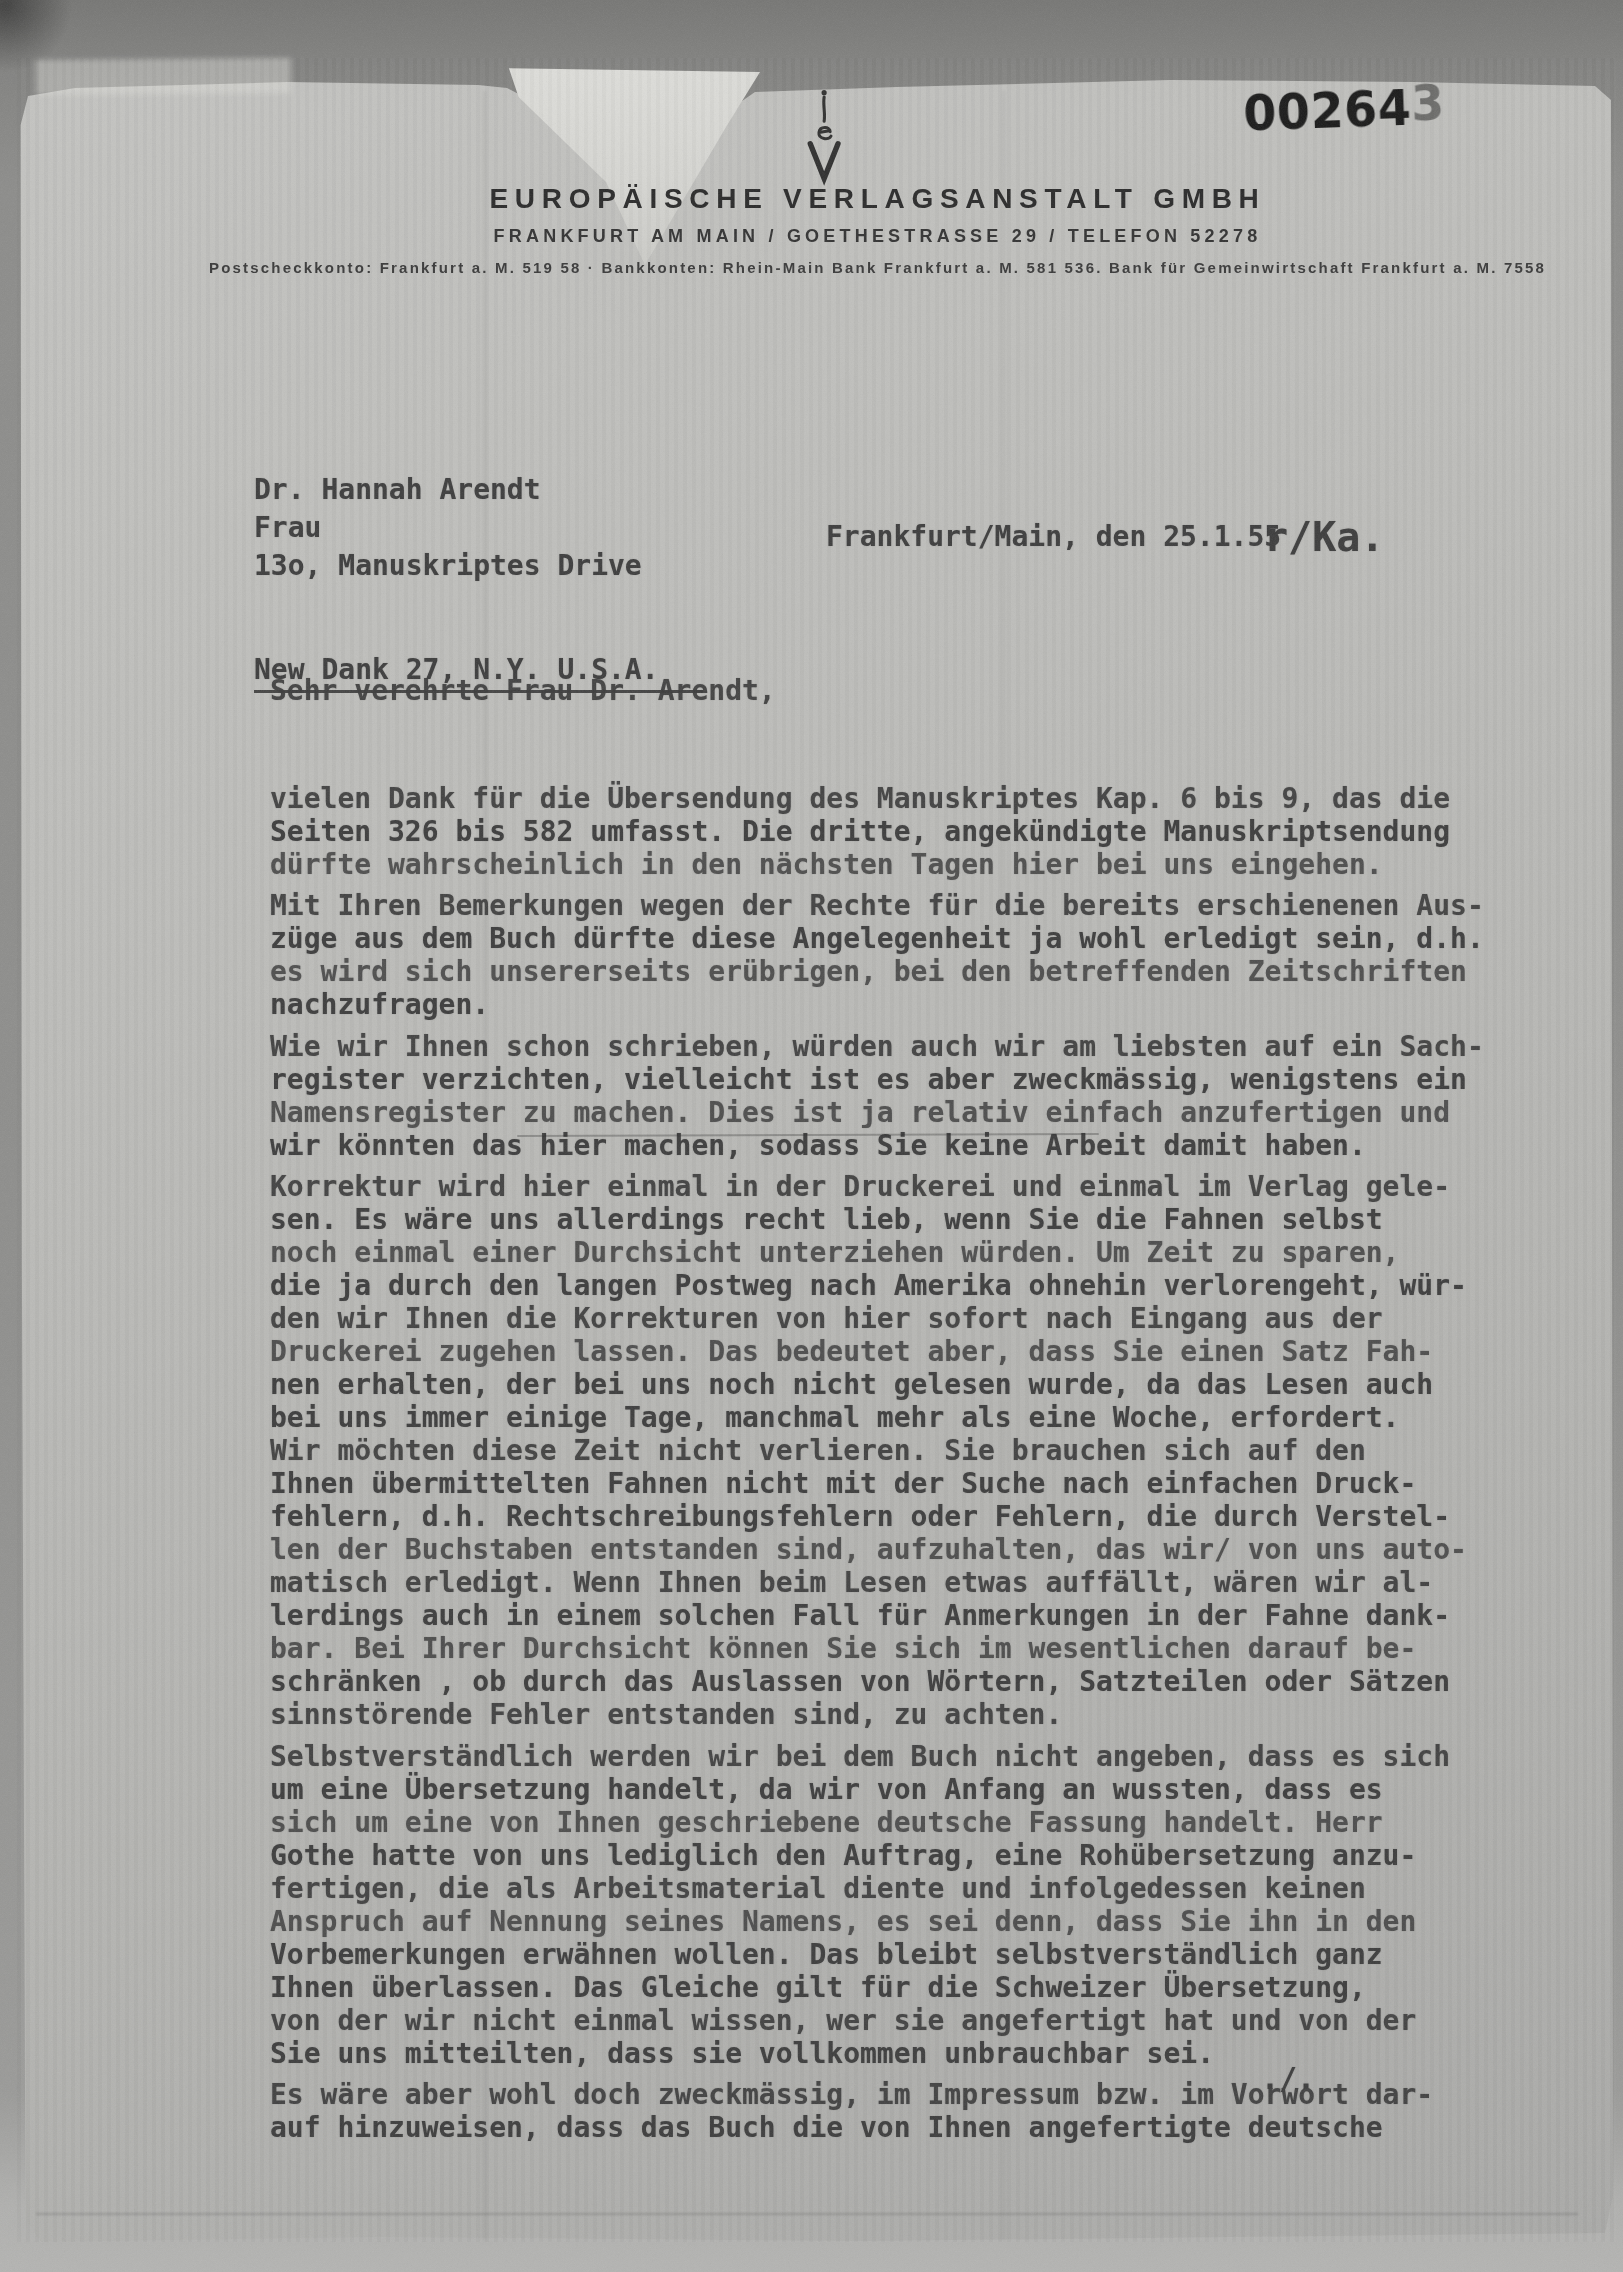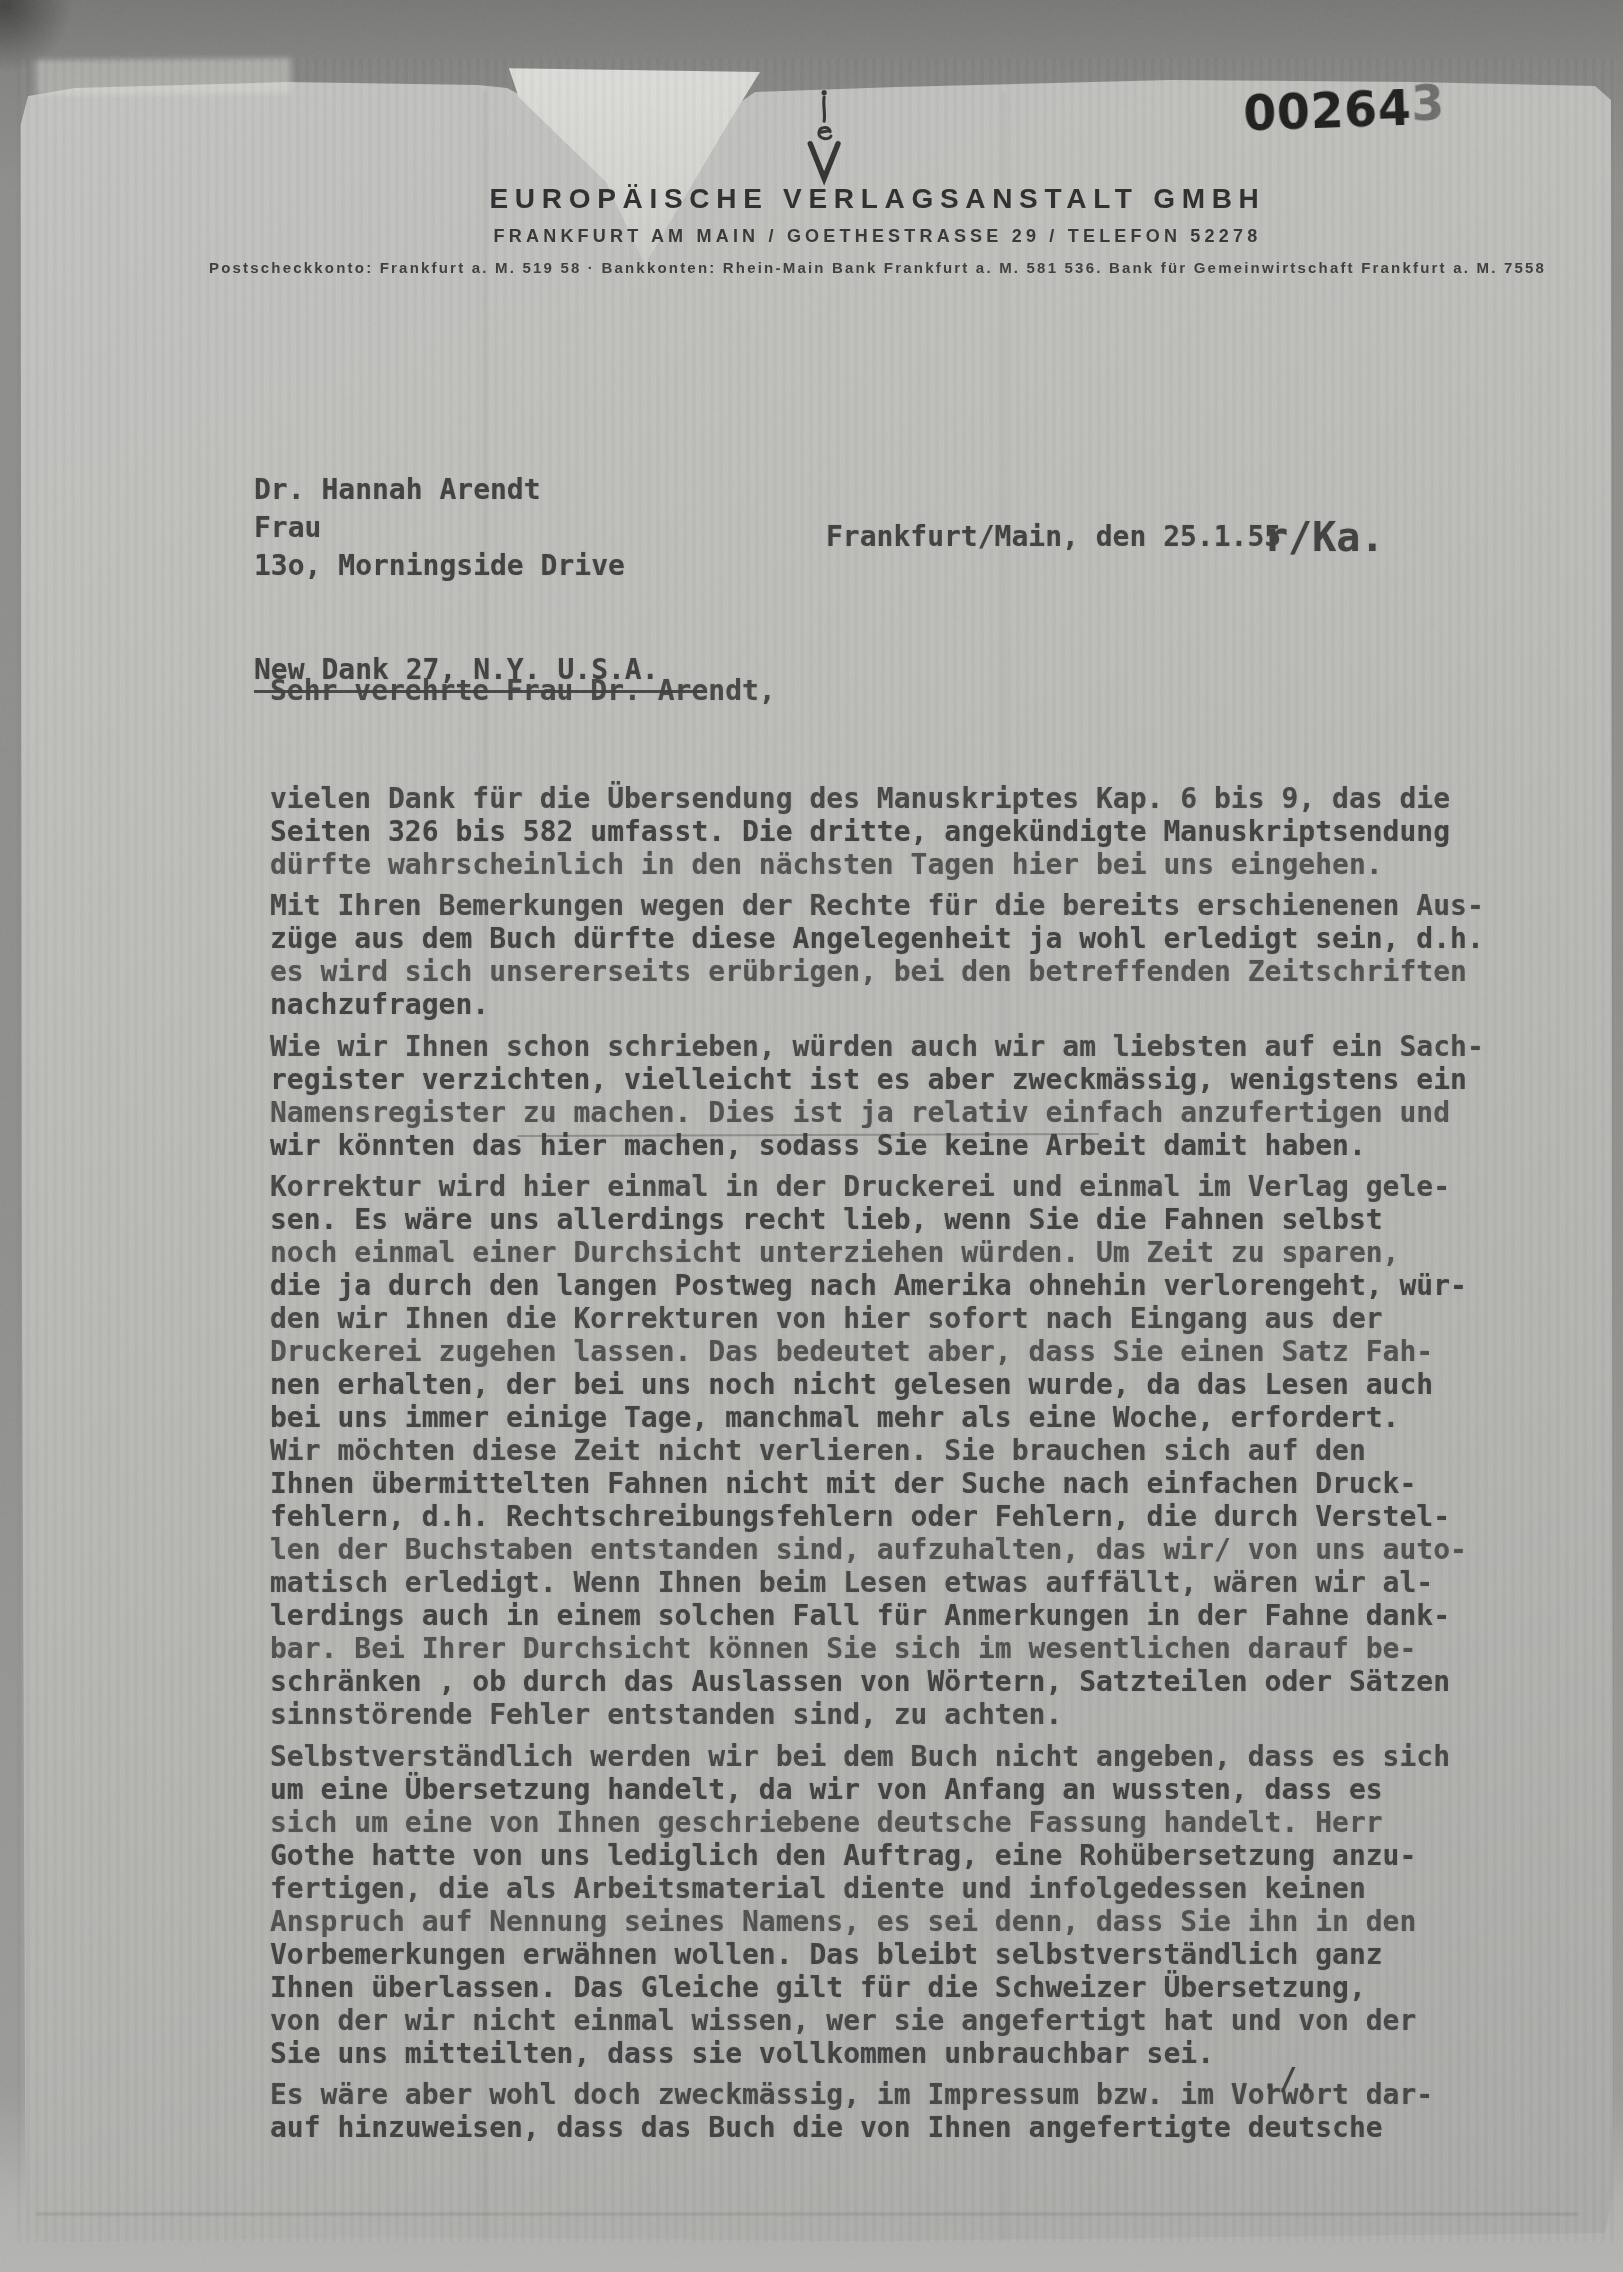--- a/index.html
+++ b/index.html
@@ -83,21 +83,21 @@
       <path d="M36 50 C 36 44, 24 43, 23 51 C 22 59, 35 60, 37 55 M23 51 L35 49" stroke-width="3.4"></path>
       <path d="M13 64 L29 104 L45 64" stroke-width="6.2"></path>
     </g>
   </svg>
 
   <div class="header-center company">EUROPÄISCHE VERLAGSANSTALT GMBH</div>
   <div class="header-center subline">FRANKFURT AM MAIN / GOETHESTRASSE 29 / TELEFON 52278</div>
   <div class="header-center bankline">Postscheckkonto: Frankfurt a. M. 519 58 · Bankkonten: Rhein-Main Bank Frankfurt a. M. 581 536. Bank für Gemeinwirtschaft Frankfurt a. M. 7558</div>
 
   <div class="recipient typed">
-    <div><div class="al">Dr. Hannah Arendt</div><div class="al">Frau</div><div class="al">13o, Morningside Drive</div></div>
+    <div><div class="al">Dr. Hannah Arendt</div><div class="al">Frau</div><div class="al">13o, Manuskriptes Drive</div></div>
     <div class="al"><span class="addr-underlined">New Dank 27, N.Y. U.S.A.</span></div>
   </div>
 
   <div class="dateline typed">Frankfurt/Main, den 25.1.55</div>
   <div class="refcode typed">r/Ka.</div>
 
   <div class="letter-text typed">
     <div class="salutation tl">Sehr verehrte Frau Dr. Arendt,</div>
     <div><div class="para"><div class="tl">vielen Dank für die Übersendung des Manuskriptes Kap. 6 bis 9, das die</div><div class="tl">Seiten 326 bis 582 umfasst. Die dritte, angekündigte Manuskriptsendung</div><div class="tl">dürfte wahrscheinlich in den nächsten Tagen hier bei uns eingehen.</div></div><div class="para"><div class="tl">Mit Ihren Bemerkungen wegen der Rechte für die bereits erschienenen Aus-</div><div class="tl">züge aus dem Buch dürfte diese Angelegenheit ja wohl erledigt sein, d.h.</div><div class="tl">es wird sich unsererseits erübrigen, bei den betreffenden Zeitschriften</div><div class="tl">nachzufragen.</div></div><div class="para"><div class="tl">Wie wir Ihnen schon schrieben, würden auch wir am liebsten auf ein Sach-</div><div class="tl">register verzichten, vielleicht ist es aber zweckmässig, wenigstens ein</div><div class="tl">Namensregister zu machen. Dies ist ja relativ einfach anzufertigen und</div><div class="tl">wir könnten das hier machen, sodass Sie keine Arbeit damit haben.</div></div><div class="para"><div class="tl">Korrektur wird hier einmal in der Druckerei und einmal im Verlag gele-</div><div class="tl">sen. Es wäre uns allerdings recht lieb, wenn Sie die Fahnen selbst</div><div class="tl">noch einmal einer Durchsicht unterziehen würden. Um Zeit zu sparen,</div><div class="tl">die ja durch den langen Postweg nach Amerika ohnehin verlorengeht, wür-</div><div class="tl">den wir Ihnen die Korrekturen von hier sofort nach Eingang aus der</div><div class="tl">Druckerei zugehen lassen. Das bedeutet aber, dass Sie einen Satz Fah-</div><div class="tl">nen erhalten, der bei uns noch nicht gelesen wurde, da das Lesen auch</div><div class="tl">bei uns immer einige Tage, manchmal mehr als eine Woche, erfordert.</div><div class="tl">Wir möchten diese Zeit nicht verlieren. Sie brauchen sich auf den</div><div class="tl">Ihnen übermittelten Fahnen nicht mit der Suche nach einfachen Druck-</div><div class="tl">fehlern, d.h. Rechtschreibungsfehlern oder Fehlern, die durch Verstel-</div><div class="tl">len der Buchstaben entstanden sind, aufzuhalten, das wir/ von uns auto-</div><div class="tl">matisch erledigt. Wenn Ihnen beim Lesen etwas auffällt, wären wir al-</div><div class="tl">lerdings auch in einem solchen Fall für Anmerkungen in der Fahne dank-</div><div class="tl">bar. Bei Ihrer Durchsicht können Sie sich im wesentlichen darauf be-</div><div class="tl">schränken , ob durch das Auslassen von Wörtern, Satzteilen oder Sätzen</div><div class="tl">sinnstörende Fehler entstanden sind, zu achten.</div></div><div class="para"><div class="tl">Selbstverständlich werden wir bei dem Buch nicht angeben, dass es sich</div><div class="tl">um eine Übersetzung handelt, da wir von Anfang an wussten, dass es</div><div class="tl">sich um eine von Ihnen geschriebene deutsche Fassung handelt. Herr</div><div class="tl">Gothe hatte von uns lediglich den Auftrag, eine Rohübersetzung anzu-</div><div class="tl">fertigen, die als Arbeitsmaterial diente und infolgedessen keinen</div><div class="tl">Anspruch auf Nennung seines Namens, es sei denn, dass Sie ihn in den</div><div class="tl">Vorbemerkungen erwähnen wollen. Das bleibt selbstverständlich ganz</div><div class="tl">Ihnen überlassen. Das Gleiche gilt für die Schweizer Übersetzung,</div><div class="tl">von der wir nicht einmal wissen, wer sie angefertigt hat und von der</div><div class="tl">Sie uns mitteilten, dass sie vollkommen unbrauchbar sei.</div></div><div class="para"><div class="tl">Es wäre aber wohl doch zweckmässig, im Impressum bzw. im Vorwort dar-</div><div class="tl">auf hinzuweisen, dass das Buch die von Ihnen angefertigte deutsche</div></div></div>
   </div>

